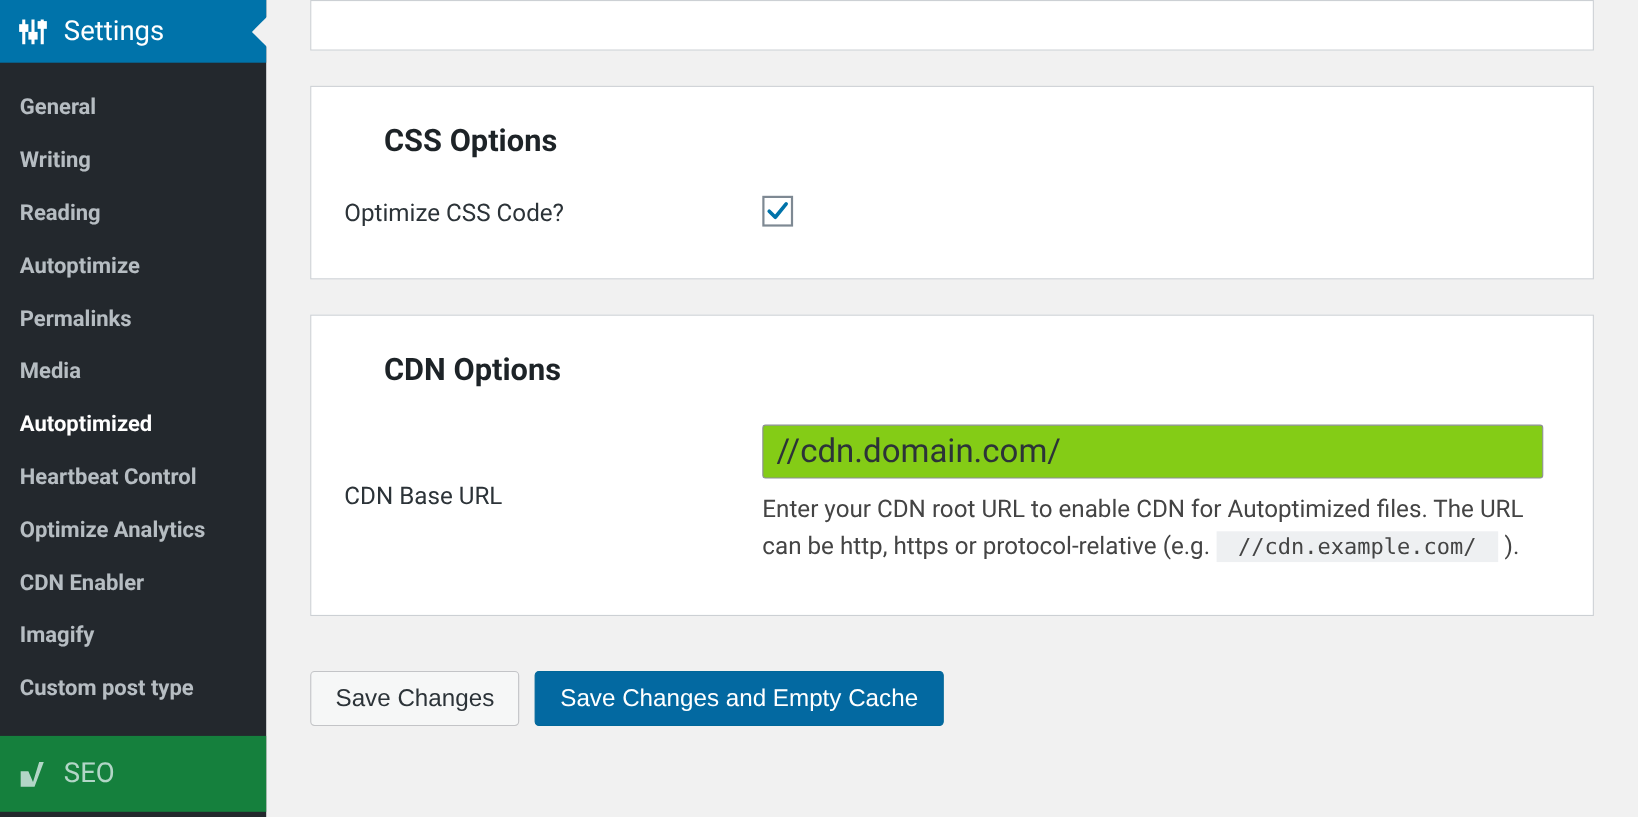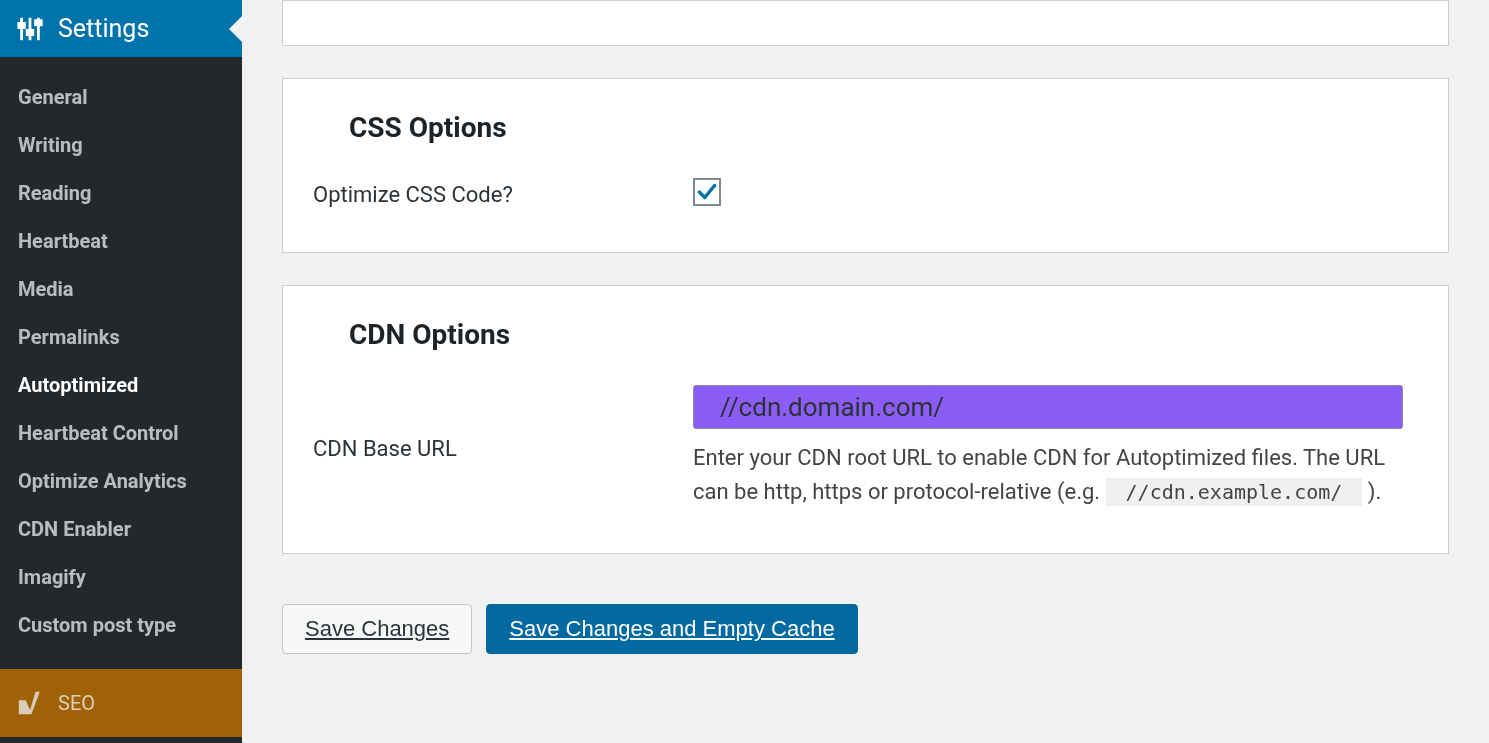--- a/index.html
+++ b/index.html
@@ -56,25 +56,25 @@
     line-height: 1.2;
     padding: 12px 18px;
     cursor: pointer;
     font-weight: bold;
   }
   .sidebar .submenu a.current {
     color: #fff;
     font-weight: 700;
   }
   .sidebar .menu-seo {
-    background: #a16207;
+    background: #15803d;
     display: flex;
     align-items: center;
     padding: 20px 18px 20px 16px;
-    font-size: 20px;
+    font-size: 25px;
     color: rgba(240,246,252,0.72);
     cursor: pointer;
   }
   .sidebar .menu-seo .icon {
     width: 28px; height: 28px;
     display: inline-flex; align-items: center; justify-content: center;
     margin-right: 14px;
   }
 
   
@@ -123,25 +123,25 @@
     align-items: center;
     justify-content: center;
     cursor: pointer;
   }
   .checkbox svg { width: 22px; height: 22px; }
 
   
   input.text-input {
     width: 100%;
     max-width: 710px;
-    font-size: 26px;
-    padding: 6px 26px;
+    font-size: 30px;
+    padding: 6px 12px;
     border: 1px solid #8c8f94;
     border-radius: 3px;
-    background: #8b5cf6;
+    background: #84cc16;
     color: #2c3338;
     font-family: inherit;
   }
   .desc {
     margin-top: 12px;
     font-size: 22px;
     color: #444;
     line-height: 1.55;
     max-width: 720px;
   }
@@ -154,21 +154,20 @@
 
   
   .btn-row { display: flex; gap: 14px; margin-top: 50px; }
   .button {
     font-size: 22px;
     padding: 8px 22px;
     border-radius: 4px;
     cursor: pointer;
     line-height: 1.45;
     border: 1px solid;
-    text-decoration: underline;
   }
   .button.secondary {
     background: #f6f7f7;
     border-color: #c3c4c7;
     color: #2c3338;
   }
   .button.primary {
     background: #0369a1;
     border-color: #006799;
     color: #fff;
@@ -191,23 +190,23 @@
           <rect x="14" y="4" width="4" height="3" fill="#fff"></rect>
         </svg>
       </span>
       <span>Settings</span>
     </div>
 
     <nav class="submenu">
       <a>General</a>
       <a>Writing</a>
       <a>Reading</a>
-      <a>Heartbeat</a>
+      <a>Autoptimize</a>
+      <a>Permalinks</a>
       <a>Media</a>
-      <a>Permalinks</a>
       <a class="current">Autoptimized</a>
       <a>Heartbeat Control</a>
       <a>Optimize Analytics</a>
       <a>CDN Enabler</a>
       <a>Imagify</a>
       <a>Custom post type</a>
     </nav>
 
     <div class="menu-seo">
       <span class="icon">

